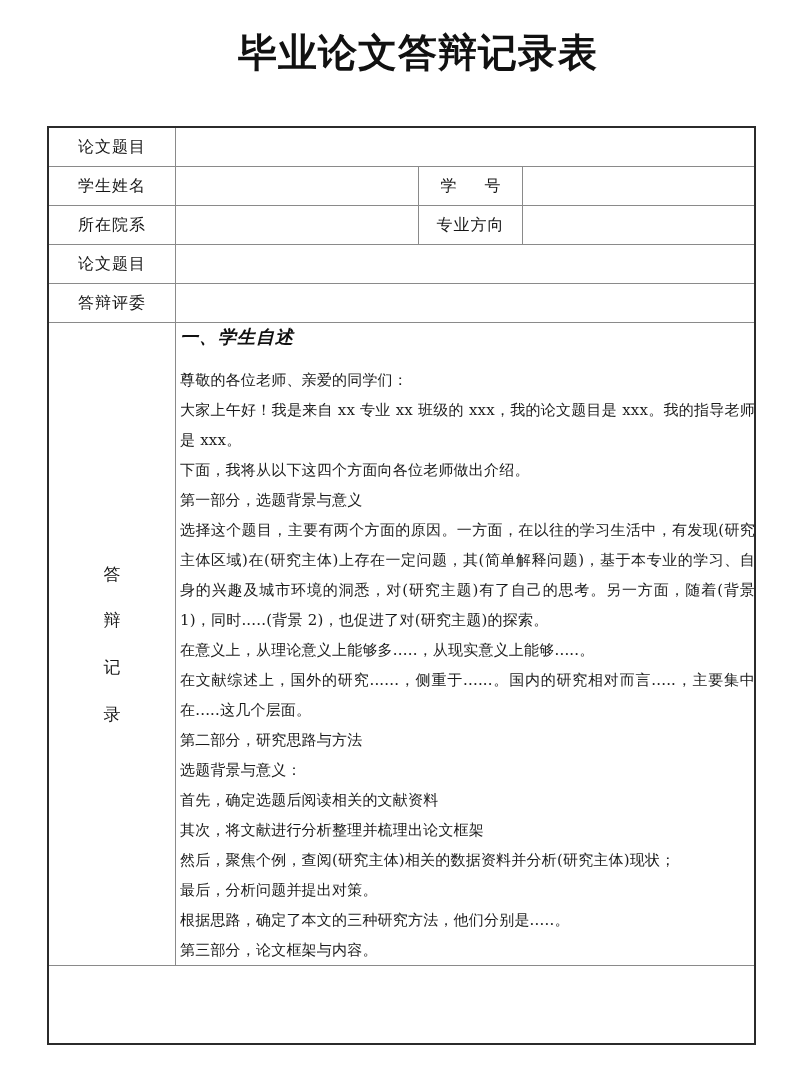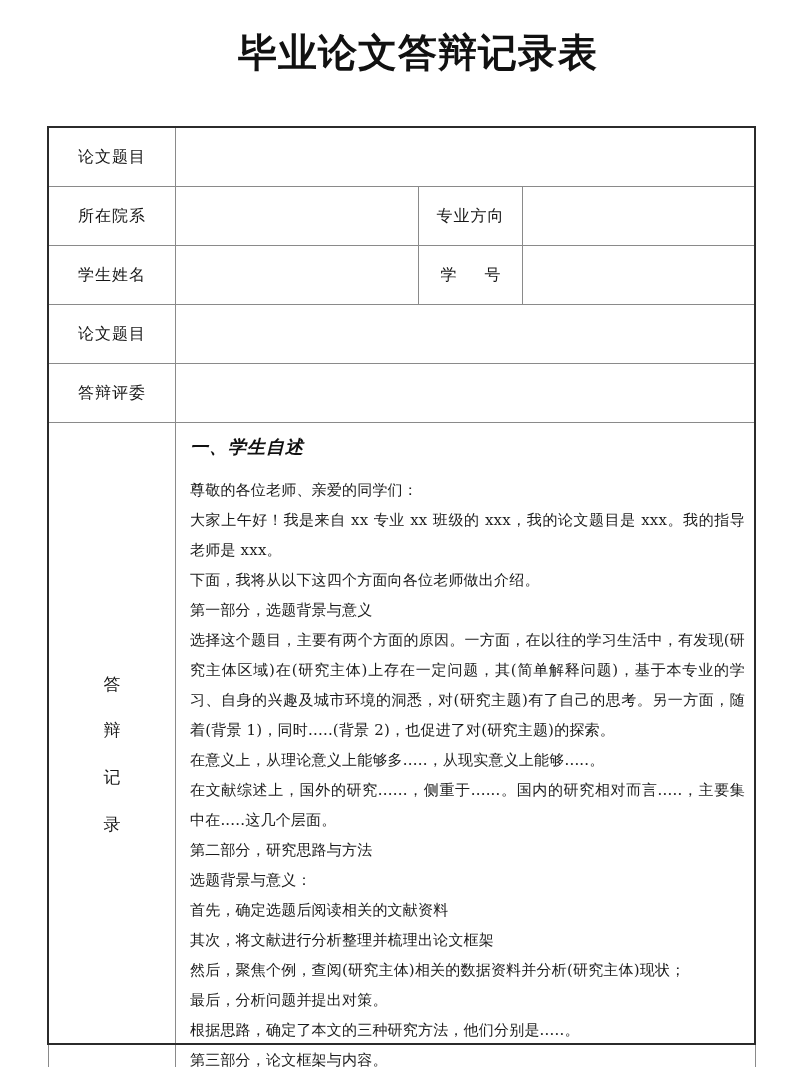--- a/index.html
+++ b/index.html
@@ -40,21 +40,21 @@
     position: absolute;
     left: 48px;
     top: 127px;
     width: 707px;
     border-collapse: collapse;
     table-layout: fixed;
     background: #ffffff;
   }
   .record-table td {
     border: 1px solid #8a8a8a;
-    padding: 10px;
+    padding: 0;
     vertical-align: middle;
     font-size: 16px;
     color: #161616;
     background: #ffffff;
   }
   
   .record-table {
     outline: none;
   }
   .frame {
@@ -136,29 +136,29 @@
       <col style="width:243px">
       <col style="width:104px">
       <col style="width:233px">
     </colgroup>
     <tbody>
       <tr>
         <td class="lbl">论文题目</td>
         <td class="blank" colspan="3"></td>
       </tr>
       <tr>
+        <td class="lbl">学生姓名</td>
+        <td class="blank"></td>
+        <td class="num-label"><span>学</span><span class="gap"></span><span>号</span></td>
+        <td class="blank"></td>
+      </tr>
+      <tr>
         <td class="lbl">所在院系</td>
         <td class="blank"></td>
         <td class="lbl">专业方向</td>
-        <td class="blank"></td>
-      </tr>
-      <tr>
-        <td class="lbl">学生姓名</td>
-        <td class="blank"></td>
-        <td class="num-label"><span>学</span><span class="gap"></span><span>号</span></td>
         <td class="blank"></td>
       </tr>
       <tr>
         <td class="lbl">论文题目</td>
         <td class="blank" colspan="3"></td>
       </tr>
       <tr>
         <td class="lbl">答辩评委</td>
         <td class="blank" colspan="3"></td>
       </tr>

